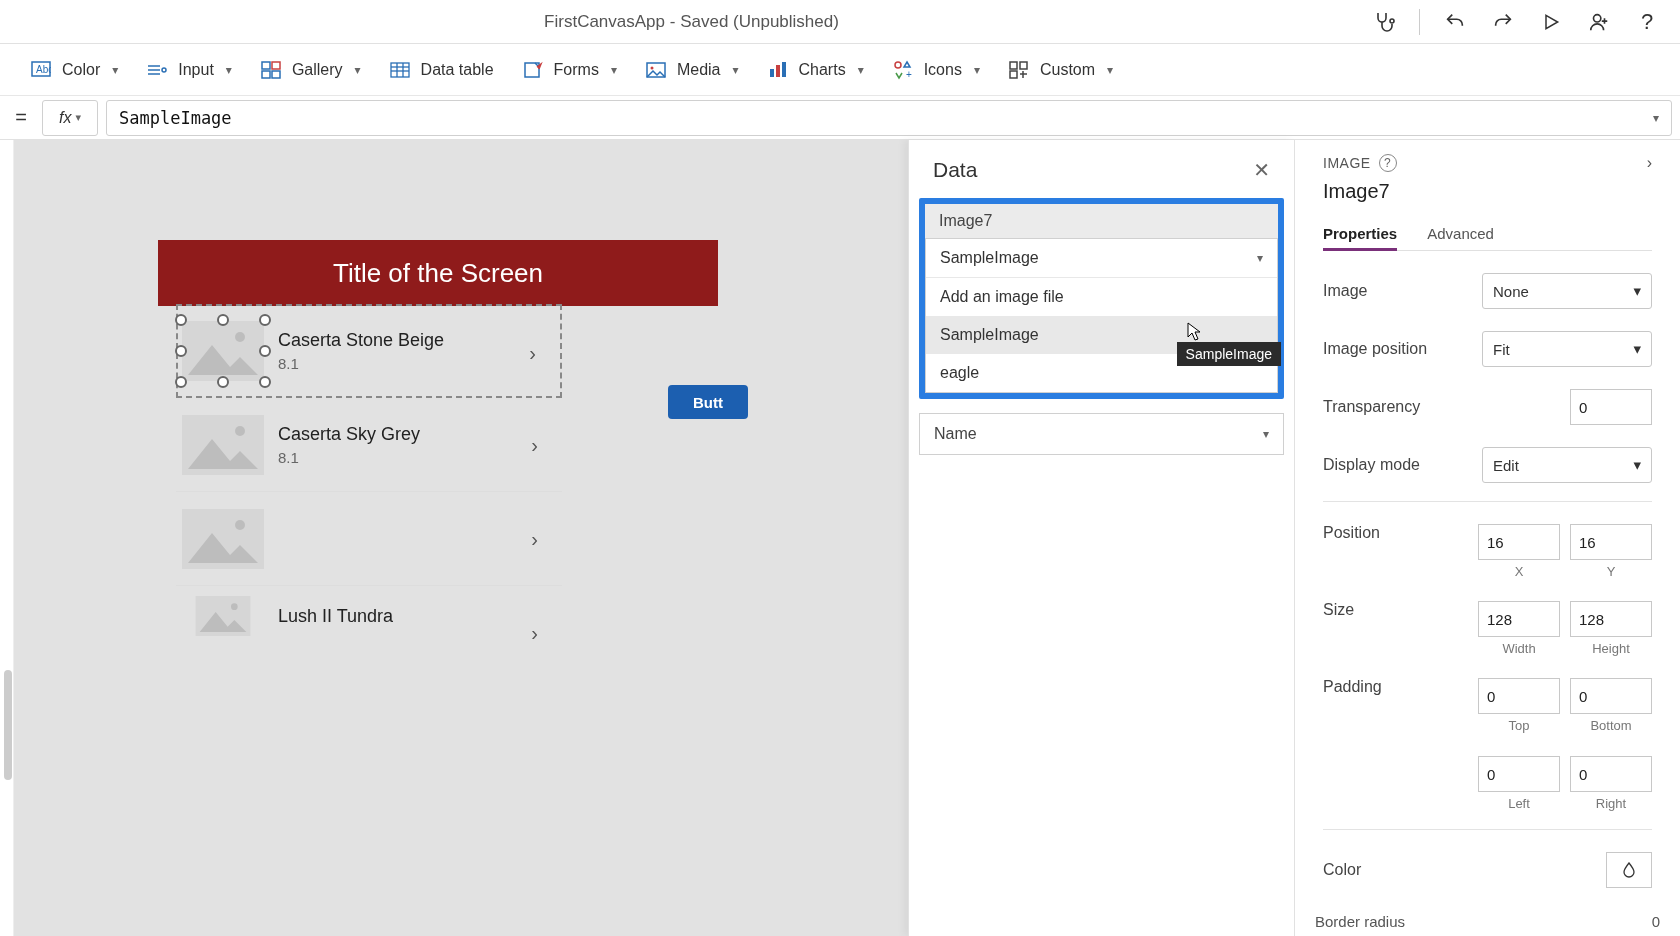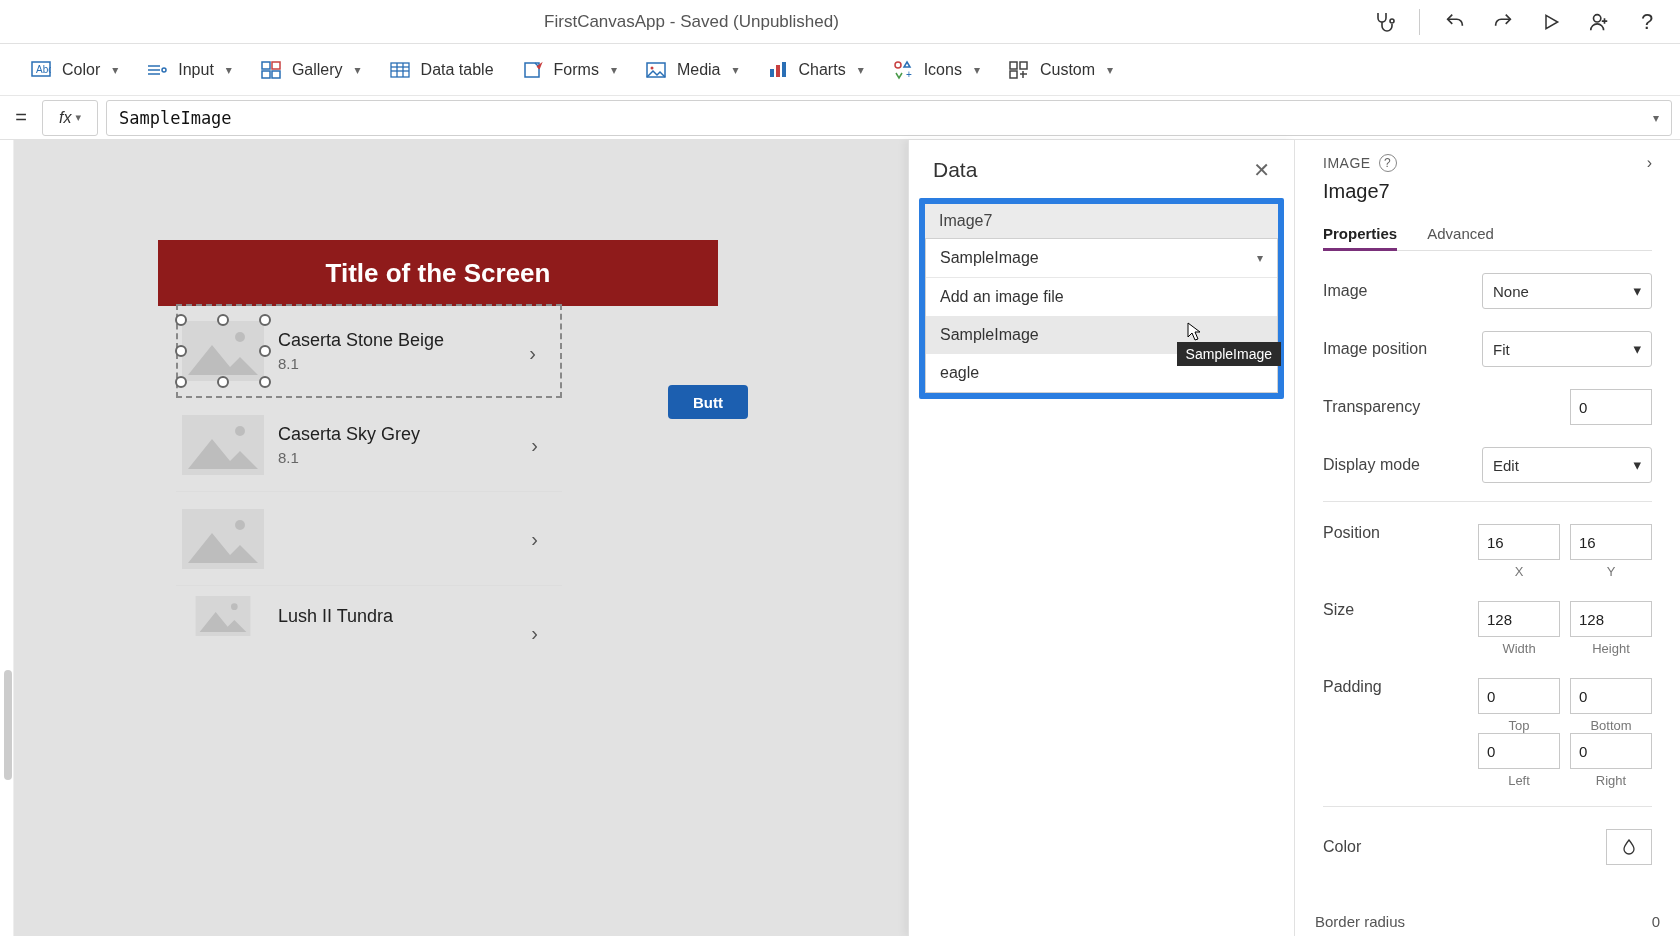--- a/index.html
+++ b/index.html
@@ -28,21 +28,21 @@
 .formulabar .formula-expand { color:#666; font-size:12px;}
 
 
 .main { position:absolute; top:140px; bottom:0; left:0; right:0; display:flex;}
 .left-rail { width:14px; background:#fff; border-right:1px solid #eee;}
 .left-scrollbar { position:absolute; left:4px; top:530px; width:8px; height:110px; background:#ccc; border-radius:4px;}
 
 
 .canvas-wrap { flex:1; background:#e2e2e2; position:relative; overflow:hidden;}
 .canvas-bg { position:absolute; left:14px; right:0; top:0; bottom:0;}
-.screen-title { position:absolute; left:130px; top:100px; width:560px; height:66px; background:#8f1b1b; color:#fff; display:flex; align-items:center; justify-content:center; font-weight:700; font-size:26px;}
+.screen-title { position:absolute; left:130px; top:100px; width:560px; height:66px; background:#8f1b1b; color:#fff; display:flex; align-items:center; justify-content:center; font-weight:400; font-size:26px;}
 .gallery { position:absolute; left:148px; top:164px; width:540px;}
 .gallery-item { display:flex; align-items:center; width:386px; height:94px; border-bottom:1px solid #ddd; position:relative; padding-left:6px;}
 .gallery-item .thumb { width:82px; height:60px; position:relative; margin-right:14px; }
 .gallery-item .title { font-size:18px; color:#222; }
 .gallery-item .sub { font-size:15px; color:#666; margin-top:4px;}
 .gallery-item .chevr { position:absolute; right:24px; top:36px; color:#555; font-size:20px;}
 .gallery-item.selected { border:2px dashed #888; outline:none; padding-left:4px;}
 .gallery-item.selected .thumb { border:none;}
 .sel-handle { position:absolute; width:12px; height:12px; border:2px solid #666; background:#fff; border-radius:50%; z-index:2;}
 .thumb.sel { outline:none;}
@@ -83,21 +83,21 @@
 .pp-tab.active::after { content:""; position:absolute; left:0; right:0; bottom:-1px; height:3px; background:#7a307a;}
 .pp-row { display:flex; align-items:center; justify-content:space-between; margin-top:22px;}
 .pp-label { color:#444; font-size:16px;}
 .pp-select { width:170px; height:36px; border:1px solid #c8c8c8; border-radius:3px; padding:0 10px; display:flex; align-items:center; justify-content:space-between; color:#333; font-size:15px;}
 .pp-input { width:82px; height:36px; border:1px solid #c8c8c8; padding:0 8px; font-size:15px; color:#222;}
 .pp-sub { font-size:13px; color:#777; text-align:center; margin-top:4px;}
 .toggle { display:flex; align-items:center; gap:10px;}
 .toggle .tlabel { color:#333; font-size:15px;}
 .toggle .tsw { width:44px; height:22px; background:#0f6cbf; border-radius:12px; position:relative;}
 .toggle .tsw::after { content:""; position:absolute; right:3px; top:3px; width:16px; height:16px; background:#fff; border-radius:50%;}
-.pp-col-grid { display:grid; grid-template-columns: 82px 82px; gap:0 10px;}
+.pp-col-grid { display:grid; grid-template-columns: 82px 82px; gap:23px 10px;}
 .color-fill { width:46px; height:36px; border:1px solid #c8c8c8; display:flex; align-items:center; justify-content:center;}
 .pp-divider { height:1px; background:#e3e3e3; margin:18px 0 0 0;}
 .pp-fade { position:absolute; left:20px; right:20px; bottom:6px; display:flex; justify-content:space-between; color:#555; font-size:15px;}
 
 .chev-down::before { content:"\25BE"; }
 </style>
 </head>
 <body>
 
 <div class="titlebar">
@@ -358,20 +358,24 @@
               <svg width="14" height="20" viewBox="0 0 14 20">
                   <path d="M1 1l0 14 4-4 3 7 3-1-3-7 5 0z" fill="#fff" stroke="#000" stroke-width="1"></path>
                 </svg>
             </span>
             <div class="dd-tooltip">SampleImage</div>
           </div>
           <div class="dd-item">eagle</div>
         </div>
       </div>
     </div>
+    <div class="bb-name">
+      <span>Name</span>
+      <span class="chev chev-down"></span>
+    </div>
   </div>
 
   <div class="proppane">
     <div class="pp-top">
       <div class="pp-typ">
         <span>IMAGE</span>
         <span class="q">?</span>
       </div>
       <div class="pp-expand">›</div>
     </div>

